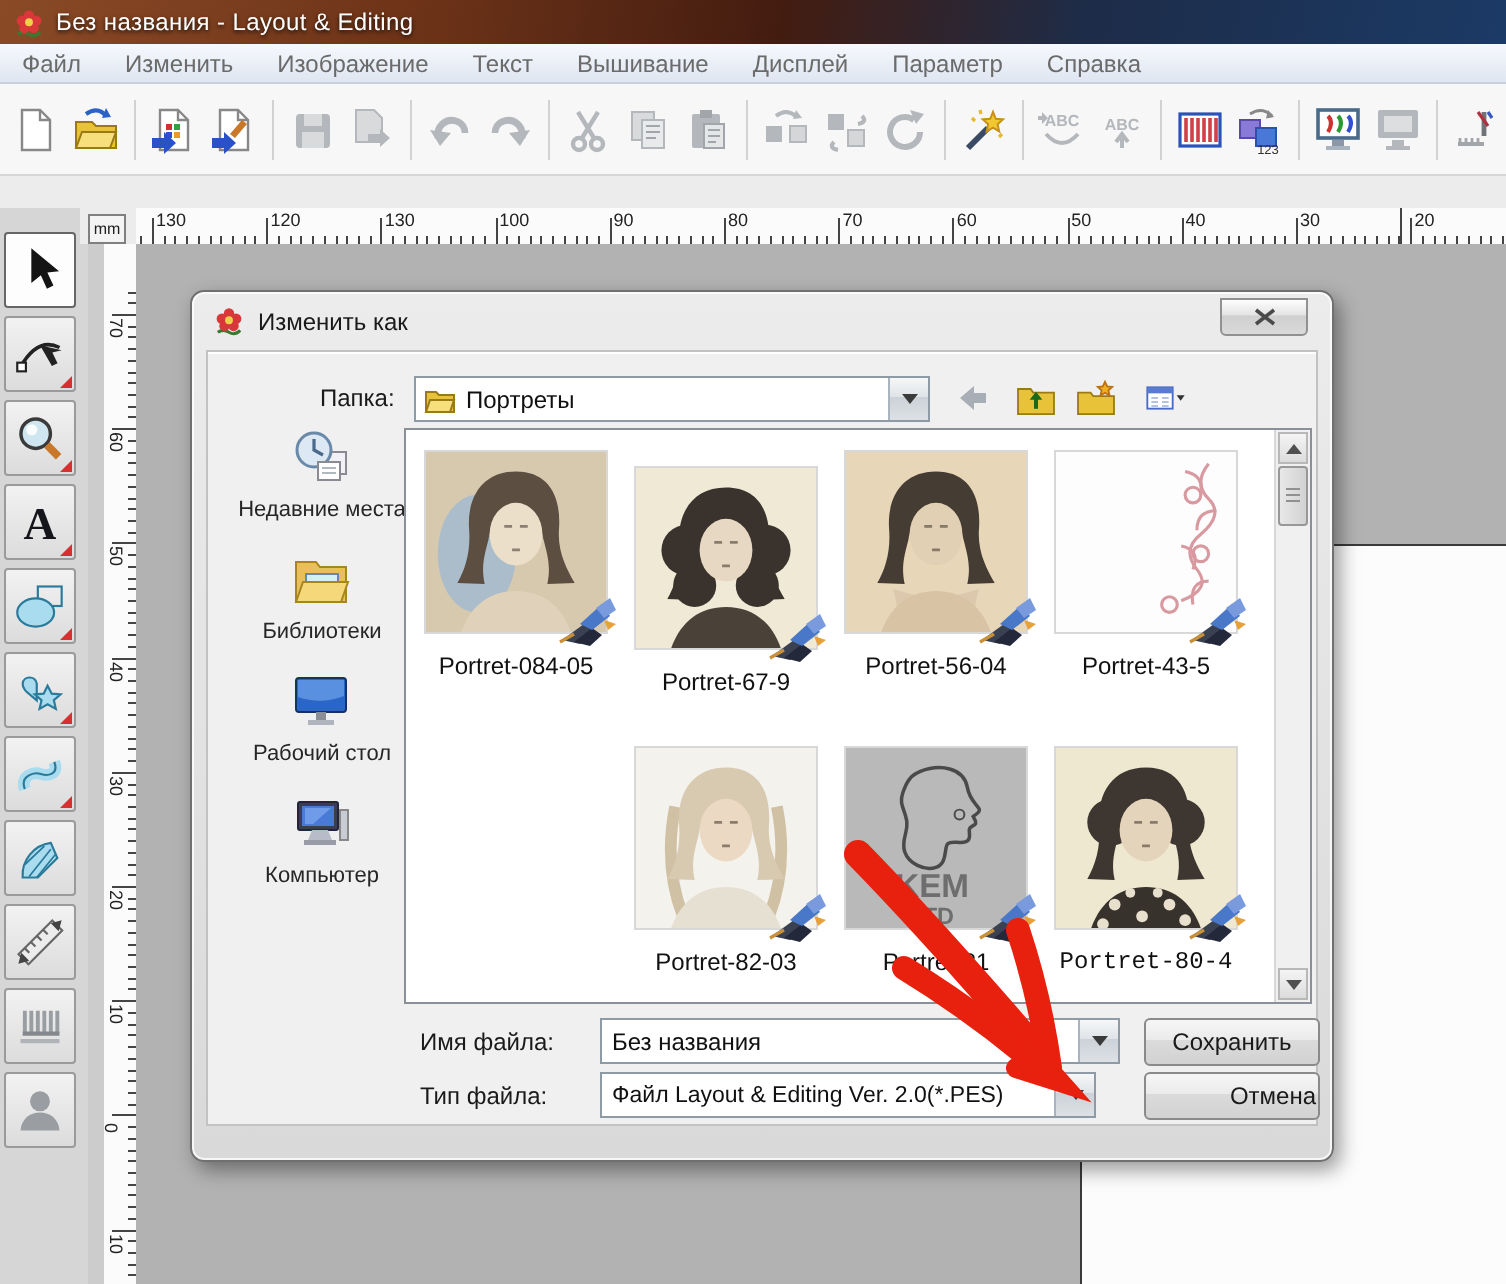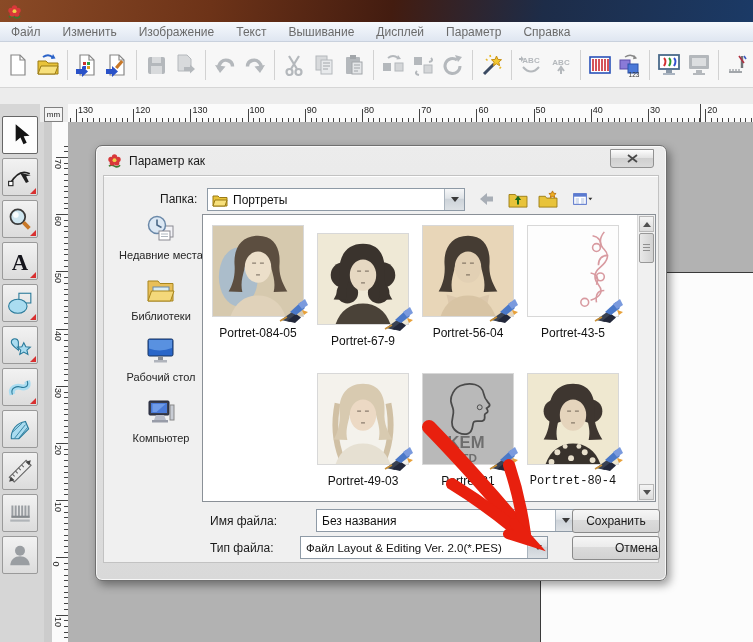--- a/index.html
+++ b/index.html
@@ -108,20 +108,21 @@
           <path d="M2 14q3-2 6 0q3 2 6-1" stroke="#3a7a30" stroke-width="1.6" fill="none"></path>
   <g fill="#d8383a">
             <circle cx="8" cy="4" r="2.8"></circle>
             <circle cx="4.2" cy="6.8" r="2.8"></circle>
             <circle cx="11.8" cy="6.8" r="2.8"></circle>
             <circle cx="5.6" cy="10.6" r="2.8"></circle>
             <circle cx="10.4" cy="10.6" r="2.8"></circle>
           </g>
   <circle cx="8" cy="7.6" r="2.1" fill="#f0d048"></circle>
         </svg></span>
+    <span id="title-text">Без названия - Layout &amp; Editing</span>
   </div>
 
   <div id="menubar">
       <div class="menu-item">Файл</div>
       <div class="menu-item">Изменить</div>
       <div class="menu-item">Изображение</div>
       <div class="menu-item">Текст</div>
       <div class="menu-item">Вышивание</div>
       <div class="menu-item">Дисплей</div>
       <div class="menu-item">Параметр</div>
@@ -652,21 +653,21 @@
             <path d="M2 14q3-2 6 0q3 2 6-1" stroke="#3a7a30" stroke-width="1.6" fill="none"></path>
   <g fill="#d8383a">
               <circle cx="8" cy="4" r="2.8"></circle>
               <circle cx="4.2" cy="6.8" r="2.8"></circle>
               <circle cx="11.8" cy="6.8" r="2.8"></circle>
               <circle cx="5.6" cy="10.6" r="2.8"></circle>
               <circle cx="10.4" cy="10.6" r="2.8"></circle>
             </g>
   <circle cx="8" cy="7.6" r="2.1" fill="#f0d048"></circle>
           </svg></span>
-      <span id="dlg-title">Параметр как</span>
+      <span id="dlg-title">Изменить как</span>
     </div>
     <div id="dlg-close">
       <svg width="11" height="9" viewBox="0 0 11 9">
           <path d="M1 1l9 7M10 1L1 8" stroke="#4a4a4a" stroke-width="1.8"></path>
         </svg>
     </div>
     <div id="dlg-panel">
       <div class="dlg-label" style="left:56px;top:16px;">Папка:</div>
       <div class="combo" style="left:103px;top:12px;width:258px;">
         <span class="cicon"><svg viewBox="0 0 16 14" xmlns="http://www.w3.org/2000/svg">
@@ -816,21 +817,21 @@
                 <svg viewBox="0 0 32 26" xmlns="http://www.w3.org/2000/svg">
                   <path d="M3 23l11-8 6 4-8 6z" fill="#3a4252"></path>
   <path d="M9 24l9-7 5 3.5L17 26z" fill="#23283a"></path>
   <path d="M12 15L23 5l4 6-9 7z" fill="#4a78c8"></path>
   <path d="M20 7l7-5 3 6-6 4z" fill="#7a9ade"></path>
   <path d="M24 13l6 2-4 3z" fill="#e8a13a"></path>
   <path d="M2 24l7-4" stroke="#c89038" stroke-width="1.6"></path>
                 </svg>
               </span>
             </div>
-            <div class="fname">Portret-49-03</div>
+            <div class="fname">Portret-82-03</div>
           </div>
           <div class="fitem" style="left: 322px; top: 10px;">
             <div class="fthumb">
               <svg viewBox="0 0 92 92" xmlns="http://www.w3.org/2000/svg">
                 <rect width="92" height="92" fill="#fdfdfd"></rect>
    <g fill="none" stroke="#d89aa0" stroke-width="1.6">
     <path d="M78 6q-8 10 0 18t-4 18q-10 8-2 18t-8 16"></path>
     <path d="M66 10q10 2 8 12M82 30q-10 0-10 10M64 48q10 2 6 12M78 66q-10 0-8 12"></path>
     <circle cx="70" cy="22" r="4"></circle>
                   <circle cx="74" cy="52" r="4"></circle>
@@ -928,21 +929,21 @@
             </div>
           <div class="sb-thumb">
               <span class="sb-grip"></span>
             </div>
           <div class="sb-btn" style="bottom:1px;">
               <span class="darrow"></span>
             </div>
         </div>
       </div>
       <div class="dlg-label" style="left:106px;top:338px;">Имя файла:</div>
-      <div class="combo" style="left:196px;top:333px;width:260px;margin-left:16px;">
+      <div class="combo" style="left:196px;top:333px;width:260px;">
         <span class="cval">Без названия</span>
         <span class="cbtn">
             <span class="carrow"></span>
           </span>
       </div>
       <div class="push-btn" style="left:468px;top:333px;">Сохранить</div>
       <div class="dlg-label" style="left:106px;top:365px;">Тип файла:</div>
       <div class="combo" style="left:196px;top:360px;width:248px;">
         <span class="cval" style="font-size:11.5px;">Файл Layout &amp; Editing Ver. 2.0(*.PES)</span>
         <span class="cbtn">

